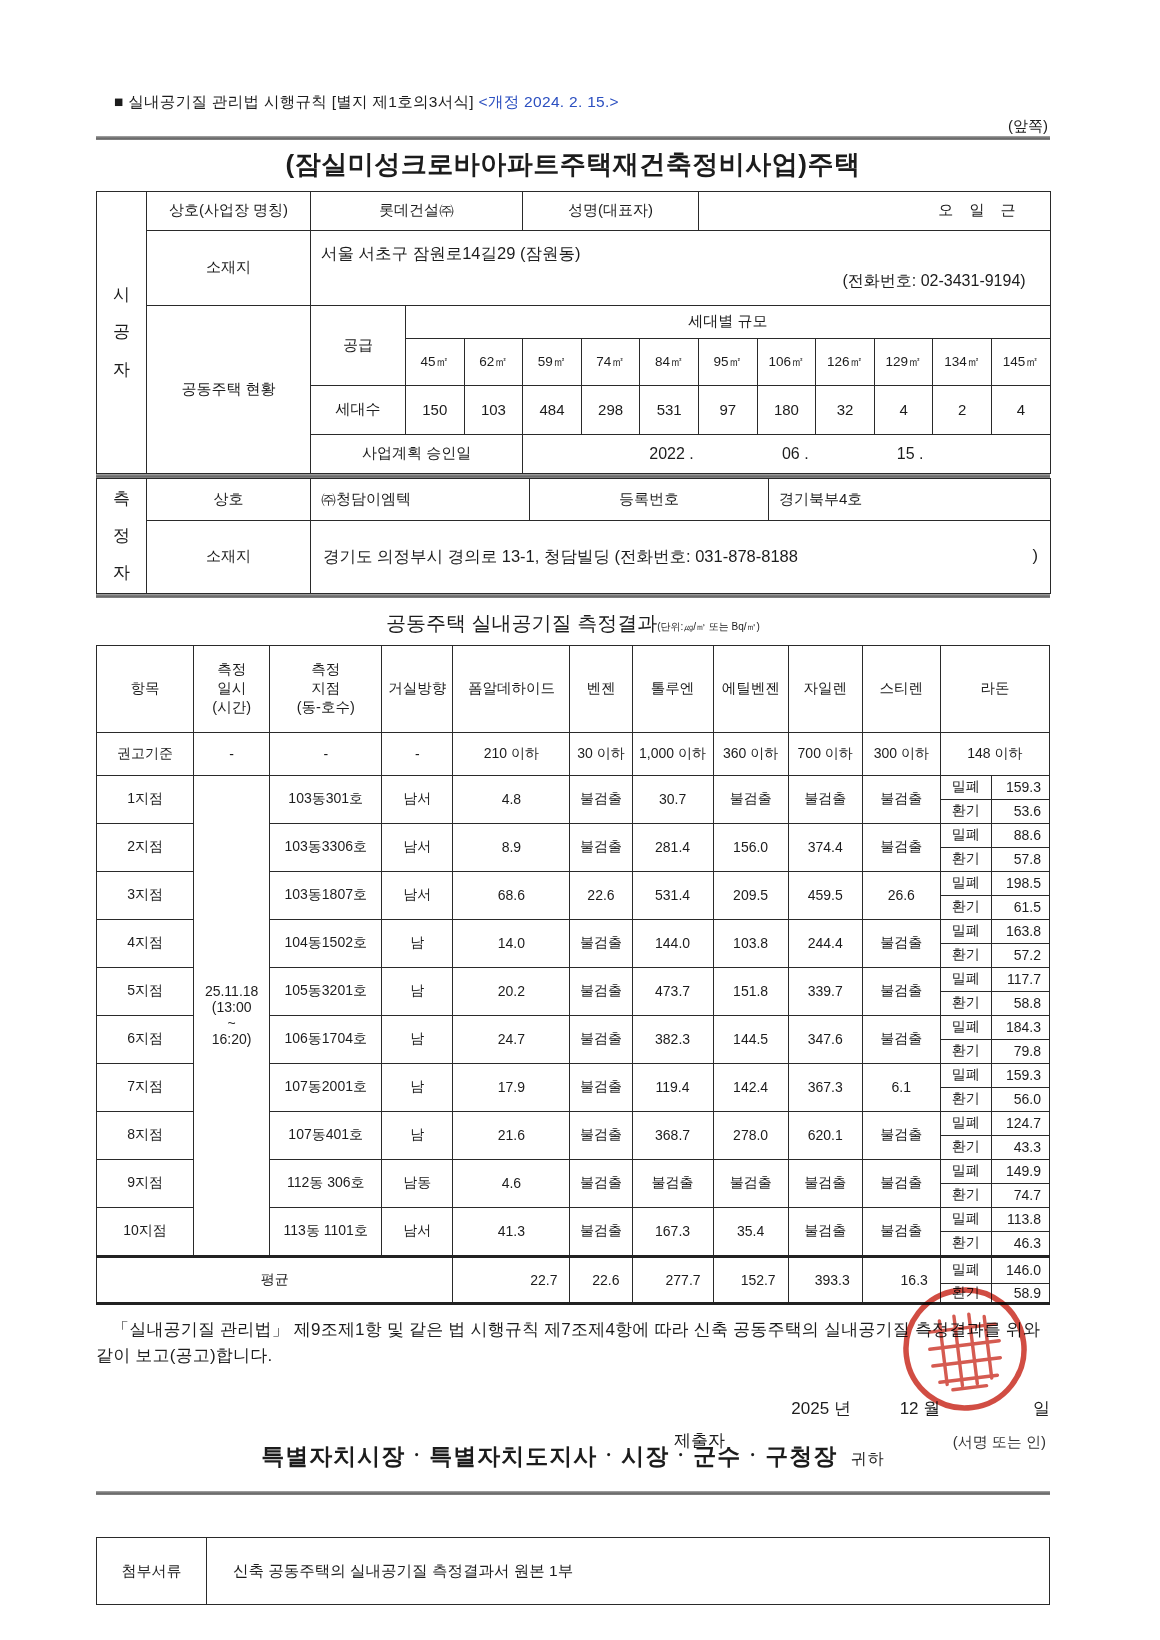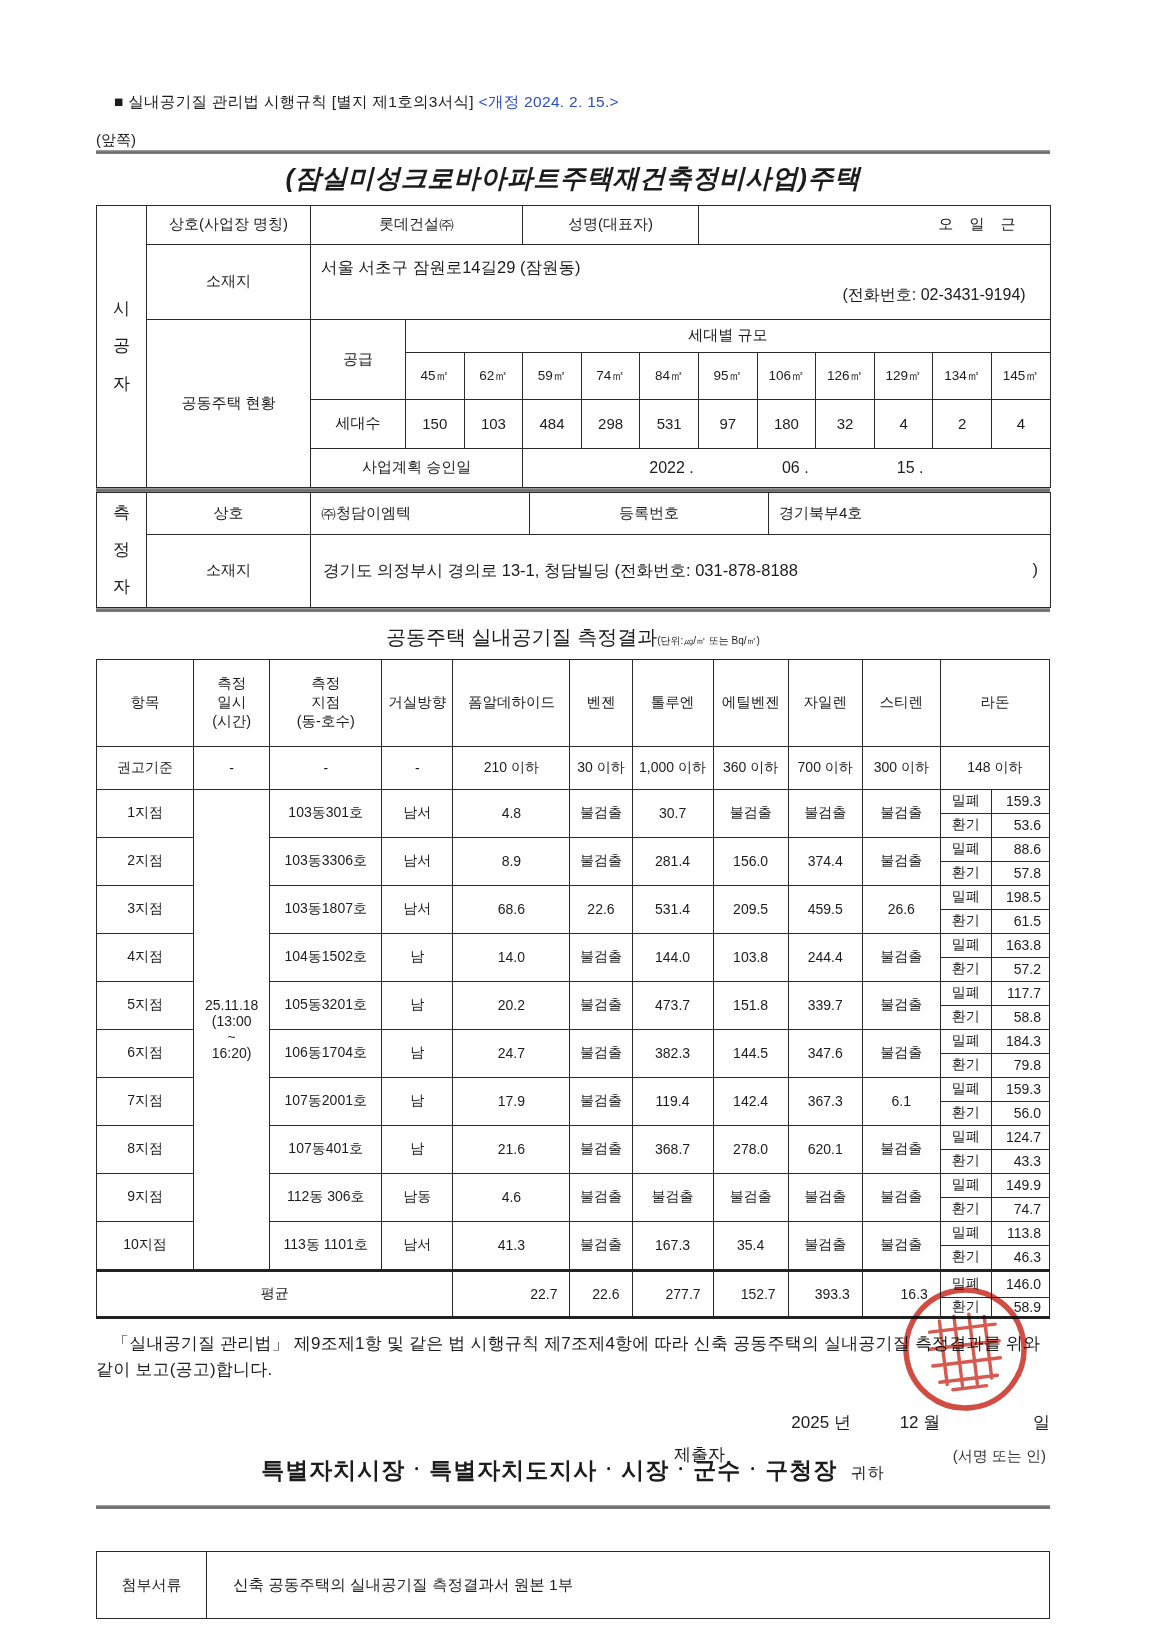--- a/index.html
+++ b/index.html
@@ -1,24 +1,24 @@
 <!DOCTYPE html>
 <html><head>
 <meta charset="utf-8">
 <style>
   html,body{margin:0;padding:0;background:#ffffff;}
   body{width:1160px;height:1640px;position:relative;overflow:hidden;
        font-family:"Liberation Sans","DejaVu Sans",sans-serif;color:#1c1c1c;}
   .page{position:relative;margin-left:96px;width:954px;}
   .notice{margin-top:92px;font-size:15.5px;letter-spacing:.3px;padding-left:18px;}
   .notice .rev{color:#2b4fc0;}
-  .side-indicator{font-size:15px;margin-top:18px;padding-right:2px;}
+  .side-indicator{text-align:right;font-size:15px;margin-top:4px;padding-right:2px;}
   .thick-rule{height:4px;background:linear-gradient(#aaa,#666 55%,#888);border:0;margin:0;}
   .doc-title{text-align:center;font-size:26px;font-weight:800;letter-spacing:.5px;
-             line-height:1.25;margin-top:8px;margin-bottom:10px;font-style:italic;}
+             line-height:1.25;margin-top:8px;margin-bottom:10px;}
   table{border-collapse:collapse;table-layout:fixed;width:954px;}
   td{border:1px solid #2a2a2a;font-size:15px;text-align:center;vertical-align:middle;
      padding:1px 2px;overflow:hidden;}
   .side{border-left:1px solid #2a2a2a;}
   .vstack{width:20px;margin:0 auto;word-break:break-all;line-height:2.2;font-size:17px;}
   
   .utable .r1 td{height:36px;}
   .utable .r2 td{height:66px;}
   .utable .r3 td{height:30px;}
   .utable .r4 td{height:44px;font-size:13.5px;}

